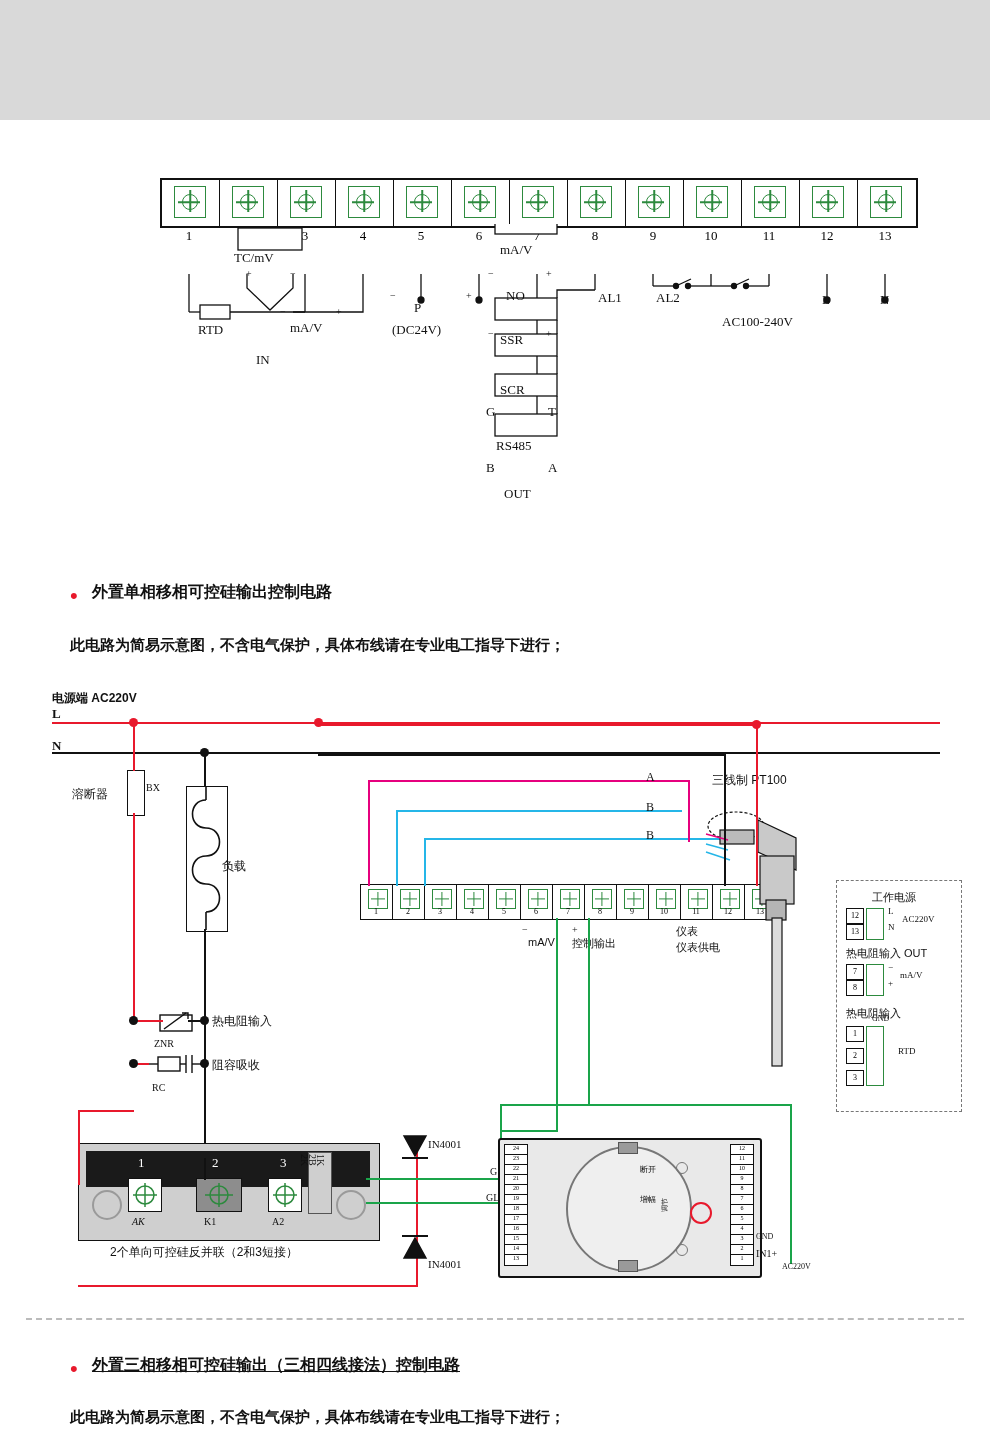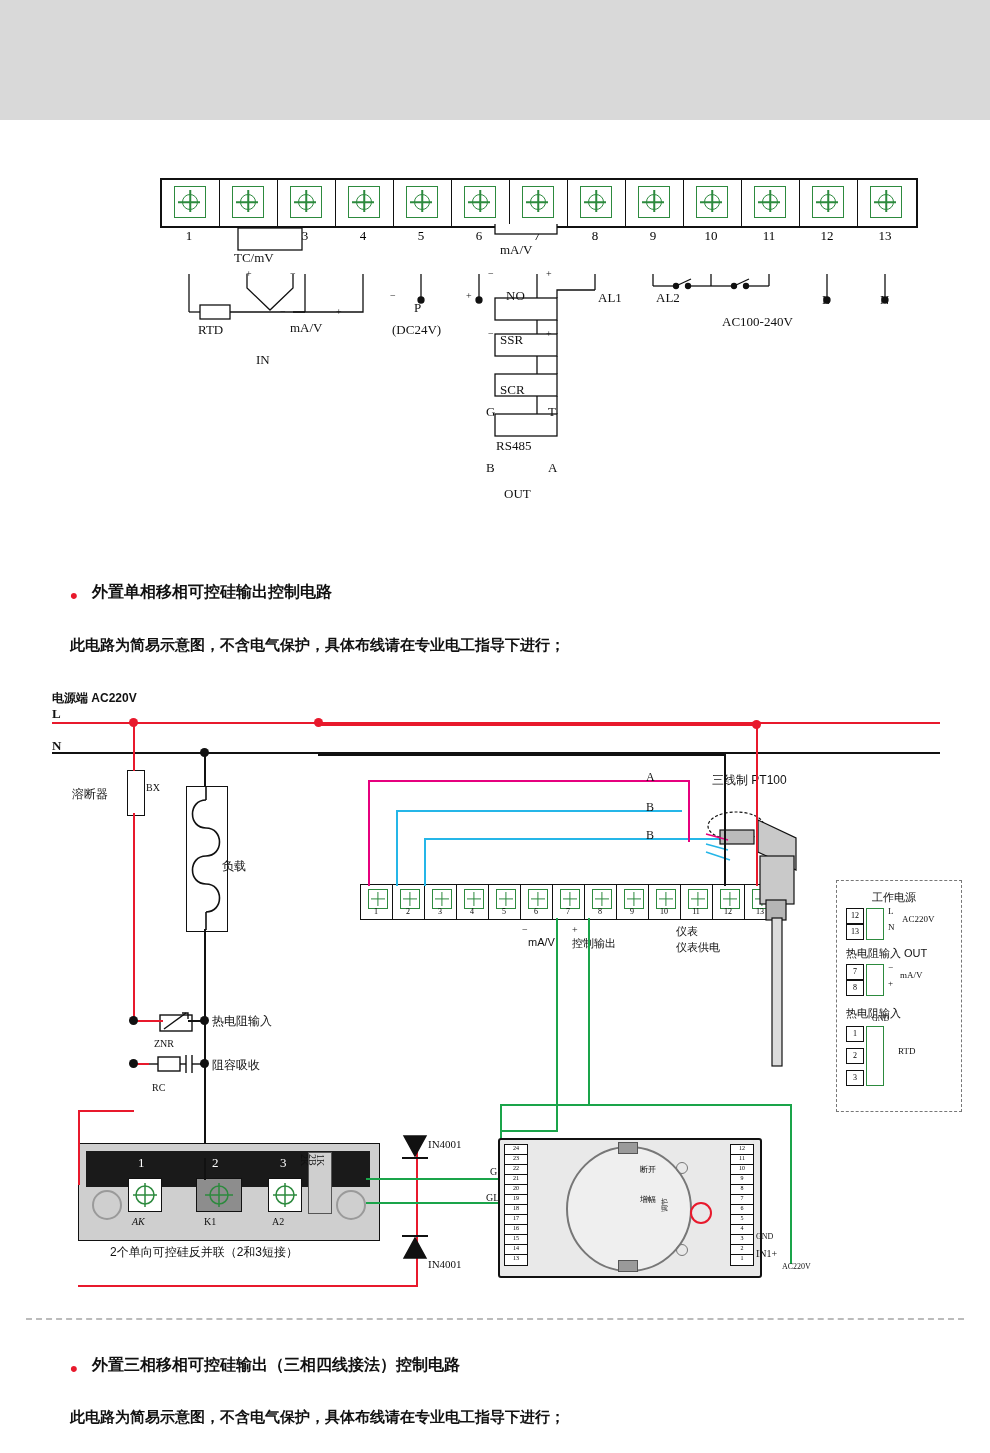--- a/index.html
+++ b/index.html
@@ -552,14 +552,14 @@
   <div style="position:absolute;left:0;top:100px;width:22px;height:10px;border:1px solid #111;font-size:6px;text-align:center;background:#fff;font-family:'Liberation Serif',serif;">2</div>
   <div style="position:absolute;left:0;top:110px;width:22px;height:10px;border:1px solid #111;font-size:6px;text-align:center;background:#fff;font-family:'Liberation Serif',serif;">1</div>
 </div>
 <div class="txtS" style="left:756px;top:1212px;font-size:10px;margin-top:36px;">IN1+</div>
 <div class="txtS" style="left:756px;top:1232px;font-size:8px;">GND</div>
 <div class="txtS" style="left:782px;top:1262px;font-size:8px;">AC220V</div>
 
 <div class="dashsep" style="top:1318px;"></div>
 
 <div class="bullet" style="left:70px;top:1358px;">•</div>
-<div class="h2" style="left:92px;top:1355px;">外置三相移相可控硅输出（三相四线接法）控制电路</div>
+<div class="h2" style="left:92px;top:1355px;text-decoration:underline;">外置三相移相可控硅输出（三相四线接法）控制电路</div>
 <div class="p1" style="left:70px;top:1408px;">此电路为简易示意图，不含电气保护，具体布线请在专业电工指导下进行；</div>
 
 </body></html>

